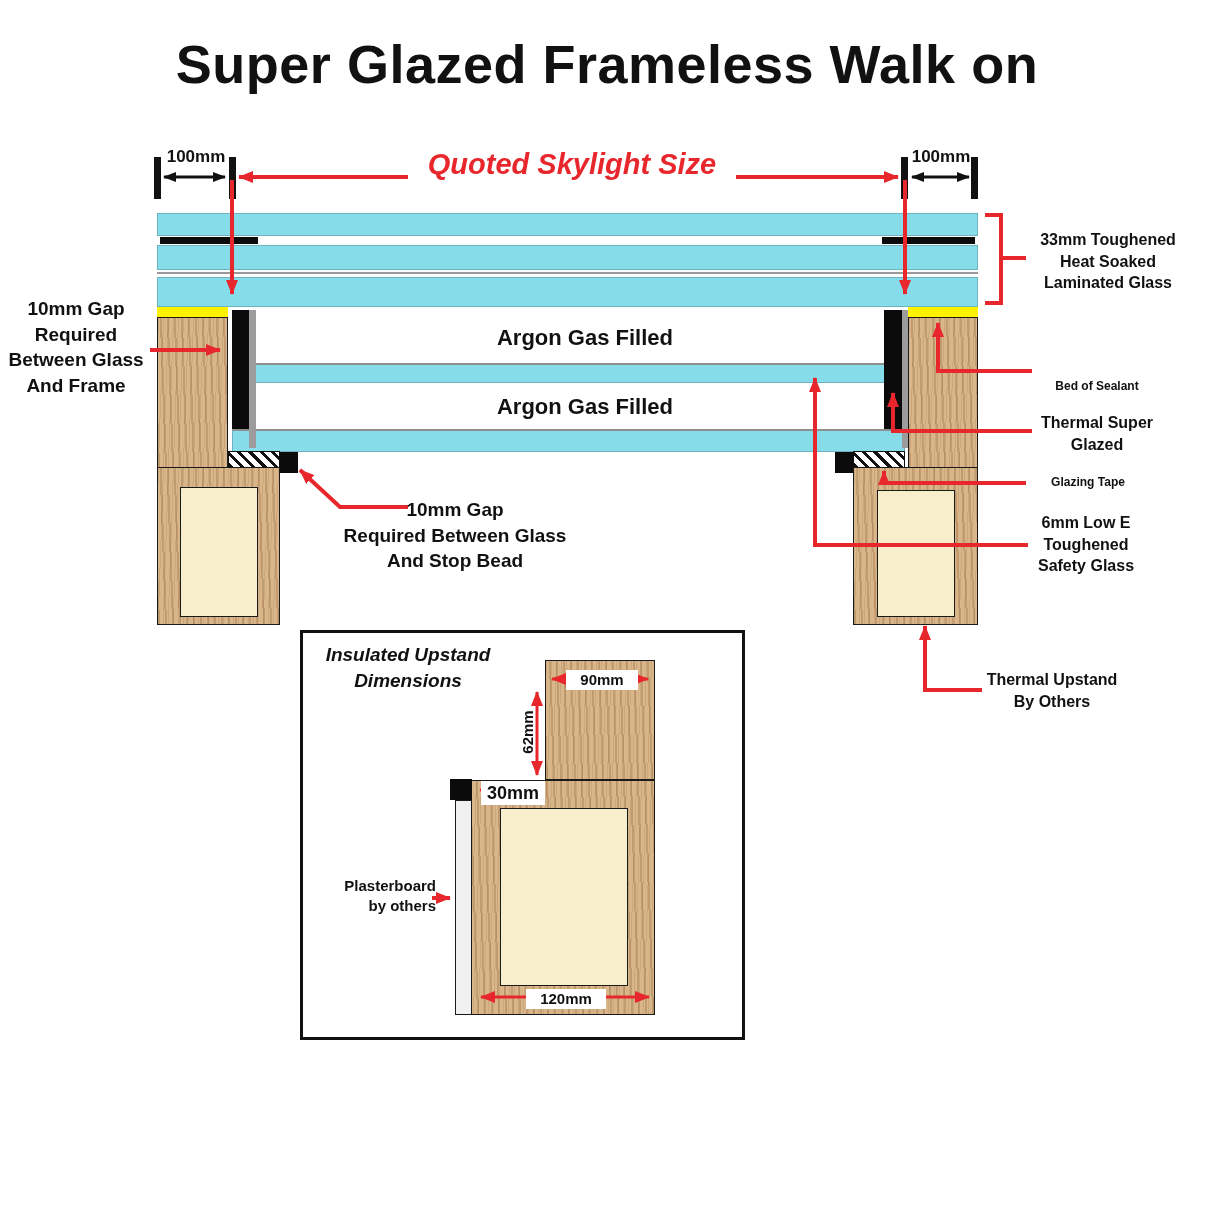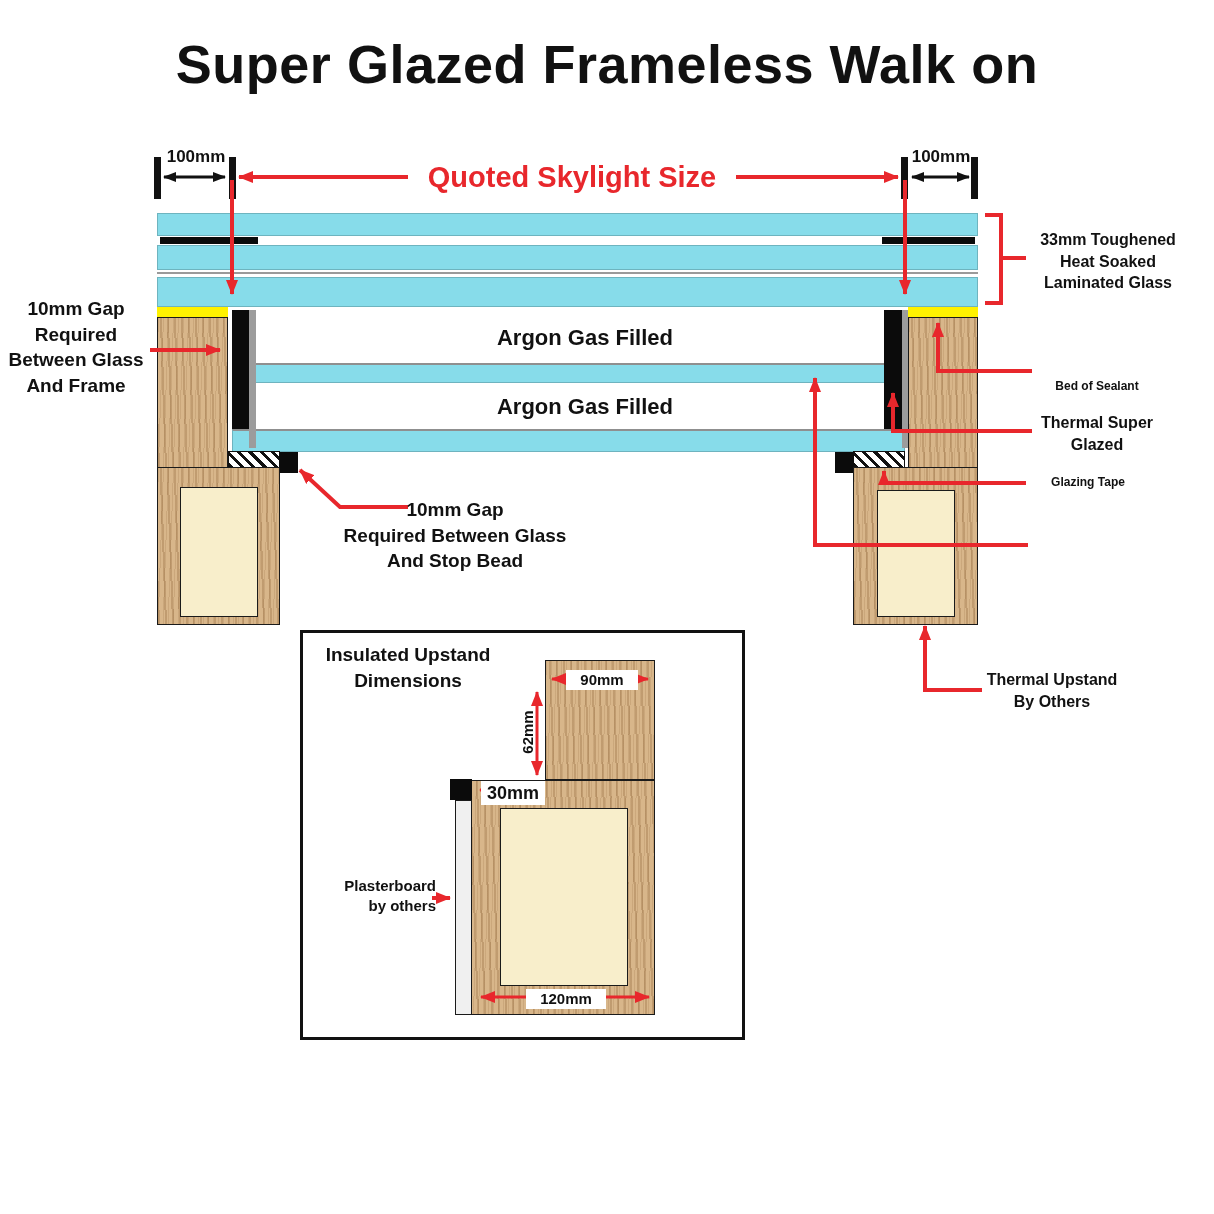--- a/index.html
+++ b/index.html
@@ -104,43 +104,46 @@
     <g stroke="#E8272C" stroke-width="3" fill="none">
       <path d="M552,679 H648" marker-start="url(#mr)" marker-end="url(#mr)"></path>
       <path d="M537,692 V775" marker-start="url(#mr)" marker-end="url(#mr)"></path>
       <path d="M480,790 H541" marker-start="url(#mr)" marker-end="url(#mr)"></path>
       <path d="M481,997 H649" marker-start="url(#mr)" marker-end="url(#mr)"></path>
     </g>
   </svg>
 
   <div class="lbl" style="left:160px;top:146px;width:72px;font-size:17px;">100mm</div>
   <div class="lbl" style="left:905px;top:146px;width:72px;font-size:17px;">100mm</div>
-  <div class="lbl chip red" style="left:408px;top:158px;width:322px;font-size:29px;">Quoted Skylight Size</div>
+  <div class="lbl chip red" style="left:408px;top:145px;width:322px;font-size:29px;font-style:italic;">Quoted Skylight Size</div>
   <div class="lbl" style="left:440px;top:323px;width:290px;font-size:22px;">Argon Gas Filled</div>
   <div class="lbl" style="left:440px;top:392px;width:290px;font-size:22px;">Argon Gas Filled</div>
 
   <div class="lbl" style="left:0px;top:296px;width:152px;font-size:19px;">10mm Gap
 Required
 Between Glass
 And Frame</div>
   <div class="lbl" style="left:1030px;top:229px;width:156px;font-size:16px;">33mm Toughened
 Heat Soaked
 Laminated Glass</div>
   <div class="lbl" style="left:1034px;top:378px;width:126px;font-size:12px;">Bed of Sealant</div>
   <div class="lbl" style="left:1034px;top:412px;width:126px;font-size:16px;">Thermal Super
 Glazed</div>
   <div class="lbl" style="left:1028px;top:474px;width:120px;font-size:12px;">Glazing Tape</div>
+  <div class="lbl" style="left:1030px;top:512px;width:112px;font-size:16px;">6mm Low E
+Toughened
+Safety Glass</div>
   <div class="lbl" style="left:330px;top:497px;width:250px;font-size:19px;">10mm Gap
 Required Between Glass
 And Stop Bead</div>
   <div class="lbl" style="left:984px;top:669px;width:136px;font-size:16px;">Thermal Upstand
 By Others</div>
 
   <div class="abs insetbox" style="left:300px;top:630px;width:445px;height:410px;"></div>
-  <div class="lbl" style="left:307px;top:642px;width:202px;font-size:19px;">Insulated Upstand
+  <div class="lbl" style="left:307px;top:642px;width:202px;font-size:19px;font-style:italic;">Insulated Upstand
 Dimensions</div>
 
   <div class="abs wood" style="left:545px;top:660px;width:110px;height:120px;"></div>
   <div class="abs wood" style="left:455px;top:780px;width:200px;height:235px;"></div>
   <div class="abs plaster" style="left:455px;top:800px;width:17px;height:215px;"></div>
   <div class="abs cream" style="left:500px;top:808px;width:128px;height:178px;"></div>
   <div class="abs blk" style="left:450px;top:779px;width:22px;height:21px;"></div>
 
   <div class="lbl chip" style="left:566px;top:670px;width:66px;font-size:15px;">90mm</div>
   <div class="lbl rot" style="left:497px;top:723px;width:60px;height:18px;font-size:15px;">62mm</div>

